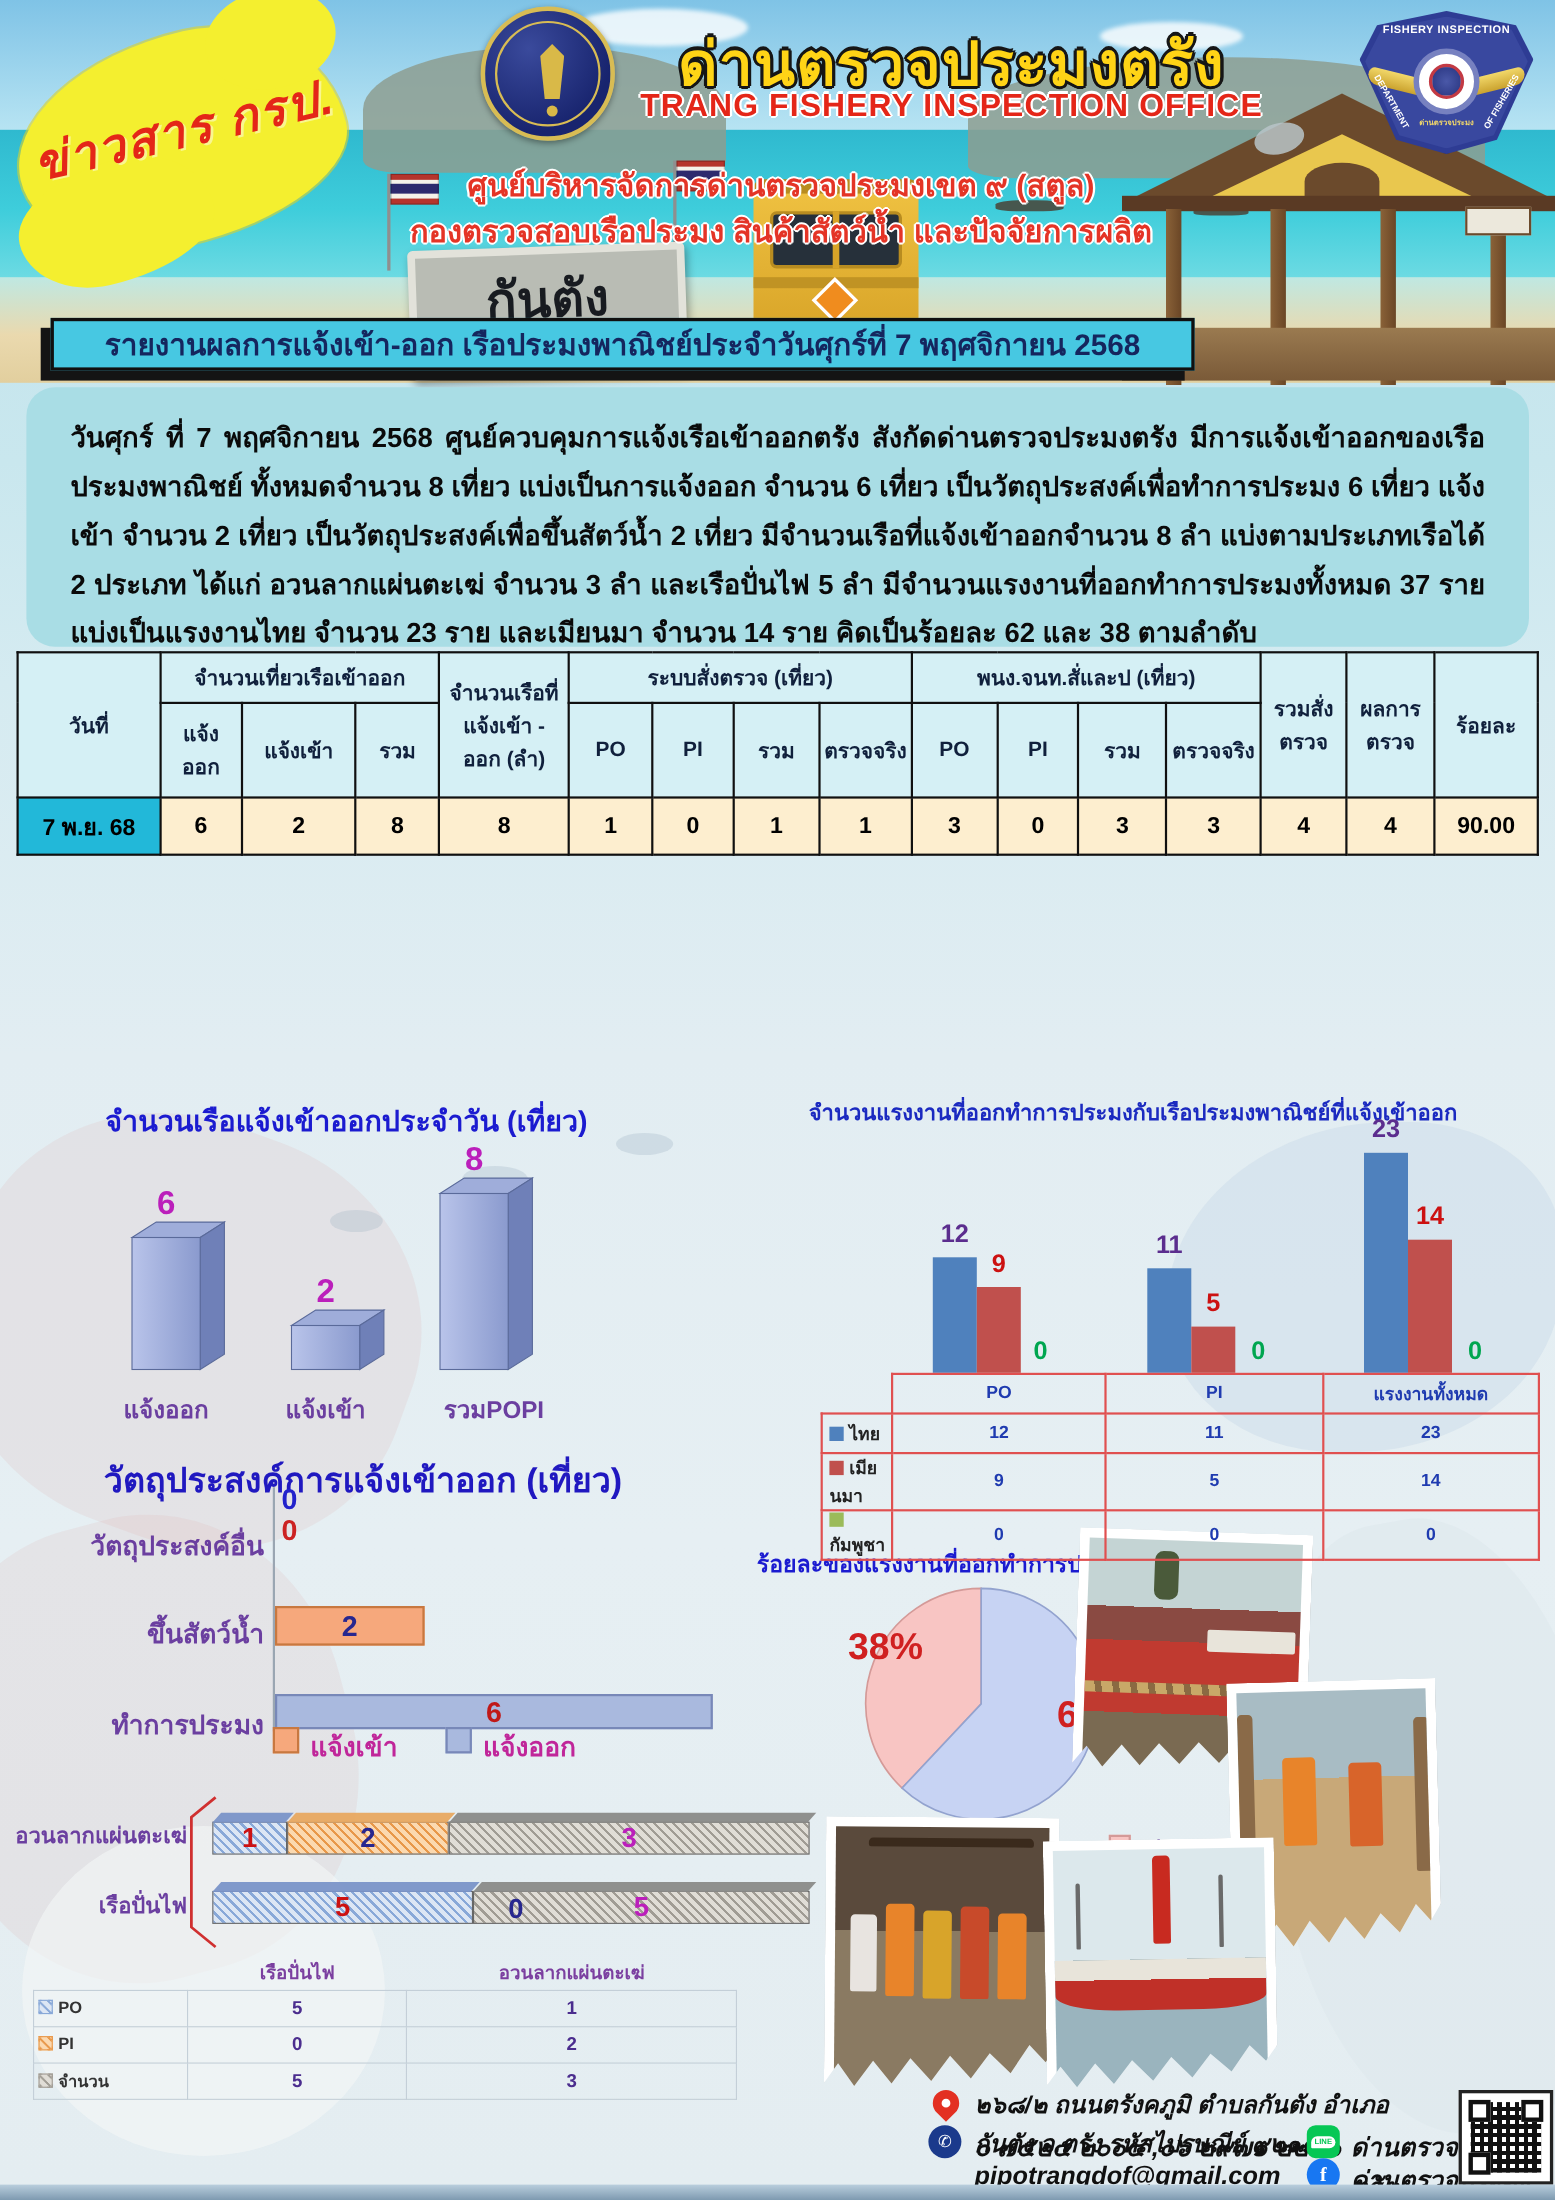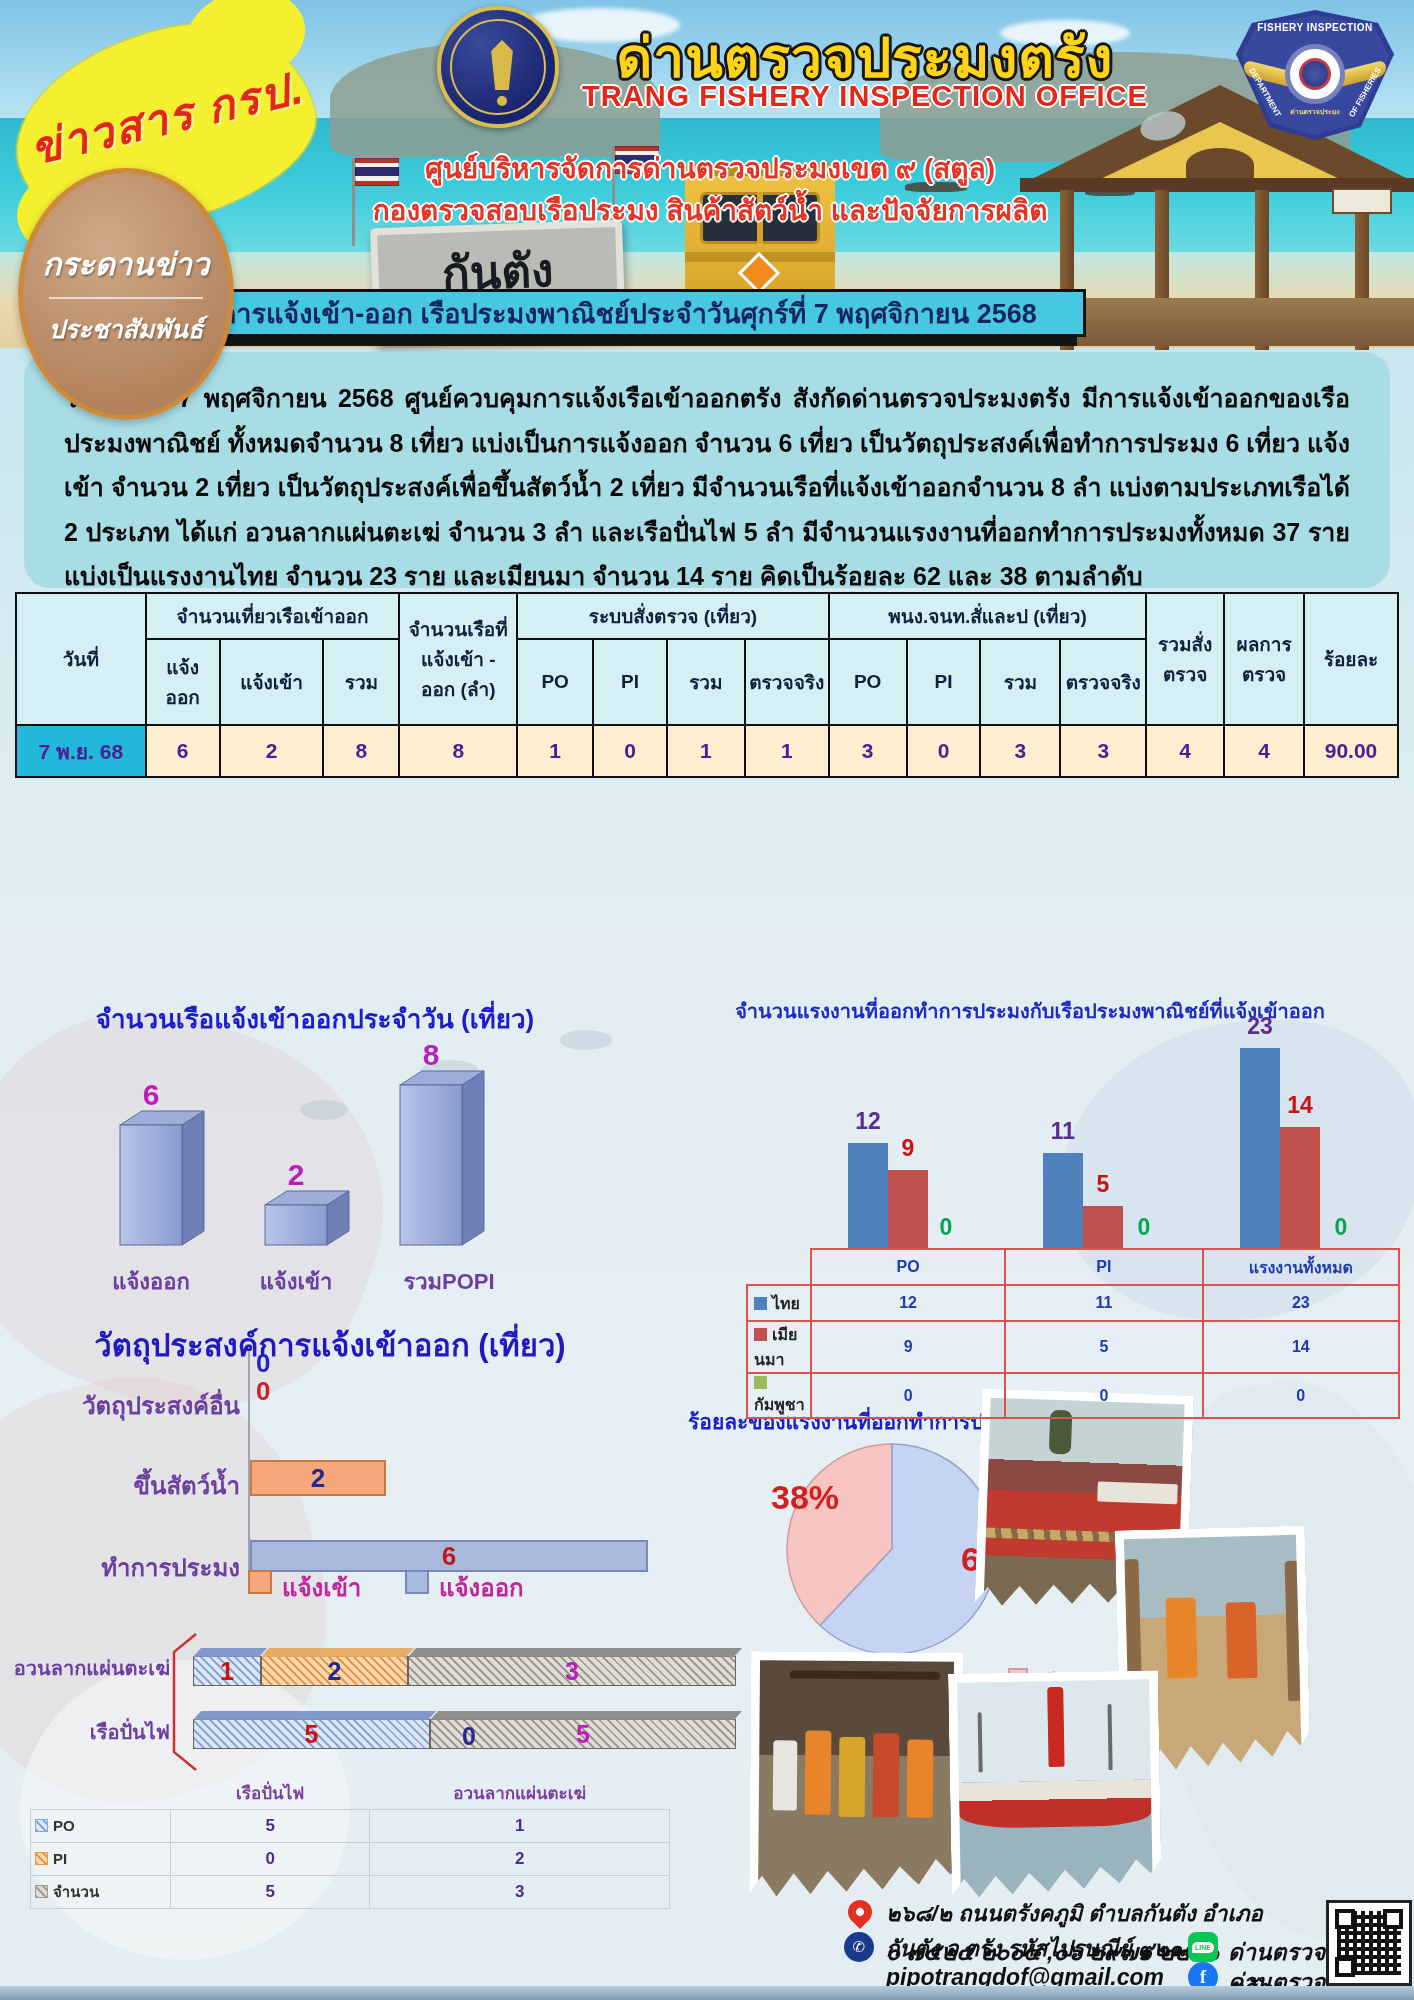--- a/index.html
+++ b/index.html
@@ -81,21 +81,21 @@
 
   .para-box { left:24px; top:352px; width:1366px; height:236px; background:#a9dde5; border-radius:26px;
       padding:24px 40px; z-index:2; }
   .para-box p { font-size:25px; font-weight:bold; color:#0a0a0a; line-height:1.78; text-align:justify; }
 
   
   table.summary { position:absolute; left:15px; top:592px; width:1384px; border-collapse:collapse; z-index:2;
       font-weight:bold; color:#10203c; }
   table.summary th, table.summary td { border:2.5px solid #101010; text-align:center; vertical-align:middle; }
   table.summary th { background:#d5f0f5; font-size:19px; padding:2px 3px; }
-  table.summary td { background:#fdeecf; font-size:21px; height:52px; color:#4c1d95; }
+  table.summary td { background:#fdeecf; font-size:21px; height:52px; color:#000000; }
   table.summary td.date { background:#22b8d9; }
 
   
   .c-title { font-weight:bold; color:#1b1bd0; text-align:center; }
   .val-magenta { color:#bb1fbb; font-weight:bold; font-size:30px; }
   .cat-label { color:#6b3fa0; font-weight:bold; font-size:22px; text-align:center; }
 
   .hbar { position:absolute; display:flex; align-items:center; justify-content:center; font-weight:bold; }
   .axis-v { position:absolute; width:2px; background:#9aa6b2; }
 
@@ -211,24 +211,20 @@
     <div class="blob2"></div>
     <div class="blob3"></div>
     <div class="txt">ข่าวสาร กรป.</div>
   </div>
 
   <div class="abs org-title-th">ด่านตรวจประมงตรัง</div>
   <div class="abs org-title-en">TRANG FISHERY INSPECTION OFFICE</div>
   <div class="abs sub-line" style="top:146px;">ศูนย์บริหารจัดการด่านตรวจประมงเขต ๙ (สตูล)</div>
   <div class="abs sub-line" style="top:188px;">กองตรวจสอบเรือประมง สินค้าสัตว์น้ำ และปัจจัยการผลิต</div>
 
-  <div class="abs board-circle">
-    <div class="l1">กระดานข่าว</div>
-    <div class="l2">ประชาสัมพันธ์</div>
-  </div>
 
   <div class="abs title-bar">
     <span>รายงานผลการแจ้งเข้า-ออก เรือประมงพาณิชย์ประจำวันศุกร์ที่ 7 พฤศจิกายน 2568</span>
   </div>
 
   <div class="abs para-box">
     <p>วันศุกร์ ที่ 7 พฤศจิกายน 2568 ศูนย์ควบคุมการแจ้งเรือเข้าออกตรัง สังกัดด่านตรวจประมงตรัง มีการแจ้งเข้าออกของเรือประมงพาณิชย์ ทั้งหมดจำนวน 8 เที่ยว แบ่งเป็นการแจ้งออก จำนวน 6 เที่ยว เป็นวัตถุประสงค์เพื่อทำการประมง 6 เที่ยว แจ้งเข้า จำนวน 2 เที่ยว  เป็นวัตถุประสงค์เพื่อขึ้นสัตว์น้ำ 2 เที่ยว มีจำนวนเรือที่แจ้งเข้าออกจำนวน 8 ลำ แบ่งตามประเภทเรือได้ 2 ประเภท ได้แก่ อวนลากแผ่นตะเฆ่ จำนวน 3 ลำ และเรือปั่นไฟ 5 ลำ มีจำนวนแรงงานที่ออกทำการประมงทั้งหมด 37 ราย แบ่งเป็นแรงงานไทย จำนวน 23 ราย และเมียนมา จำนวน 14 ราย คิดเป็นร้อยละ 62 และ 38 ตามลำดับ</p>
   </div>
 
   <table class="summary">

